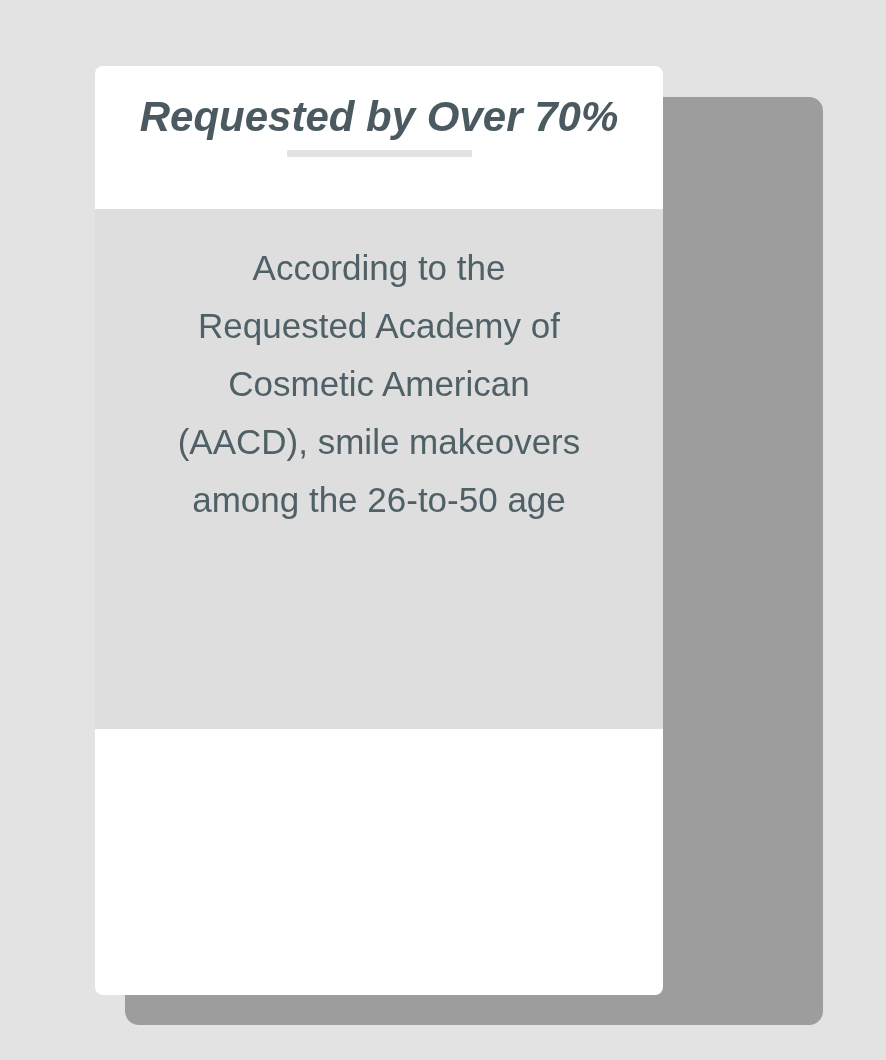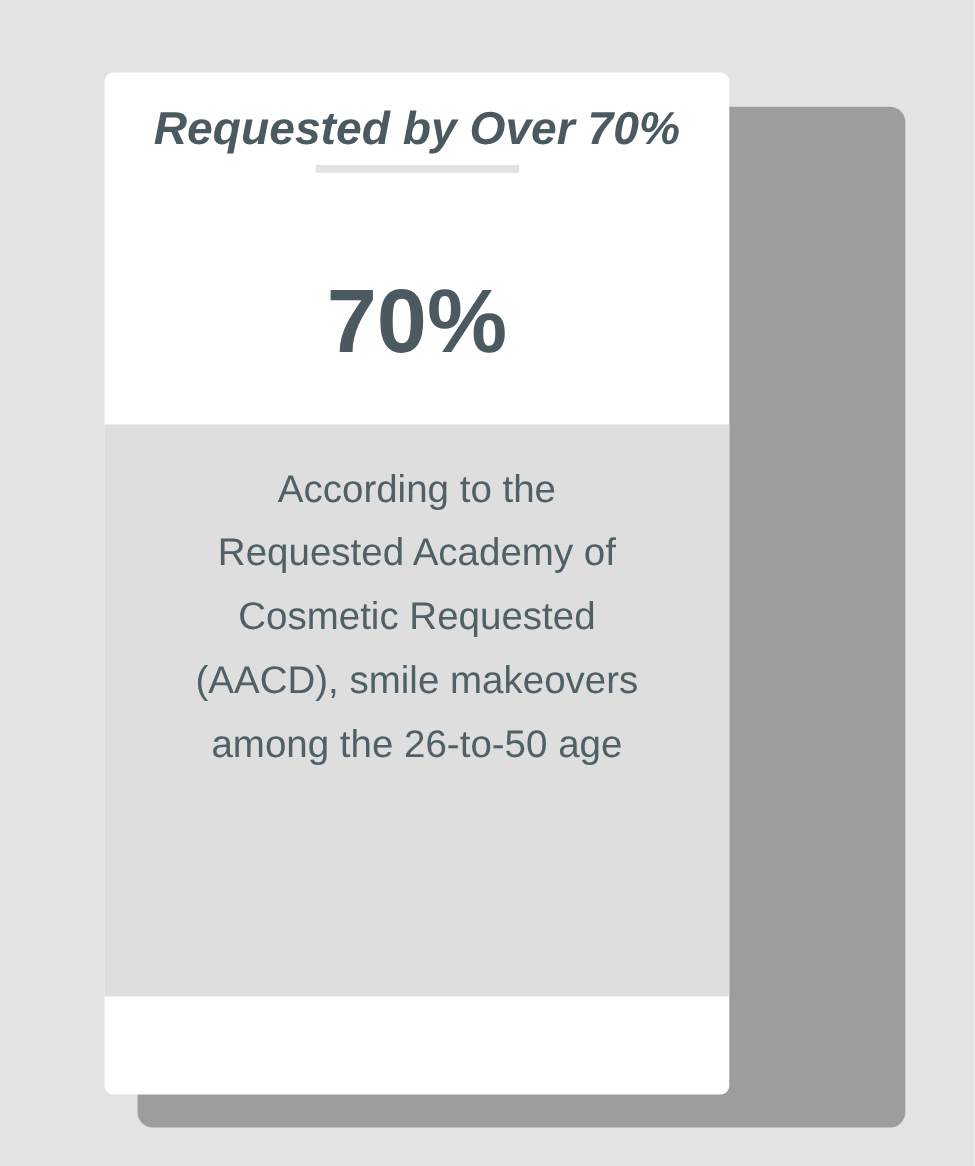--- a/index.html
+++ b/index.html
@@ -90,24 +90,23 @@
 
 <div class="card-shadow"></div>
 
 <div class="stat-card">
   <h1 class="card-title">
     <span class="title-line">Requested by Over 70%</span>
   </h1>
 
   <div class="title-underline"></div>
 
-  <div class="stat-value">70%</div>
 
   <div class="callout-box">
     <p class="callout-text">
       <span class="callout-line">According to the</span>
       <span class="callout-line">Requested Academy of</span>
-      <span class="callout-line">Cosmetic Requested</span>
+      <span class="callout-line">Cosmetic American</span>
       <span class="callout-line">(AACD), smile makeovers</span>
       <span class="callout-line">among the 26-to-50 age</span>
     </p>
   </div>
 </div>
 
 </body></html>

